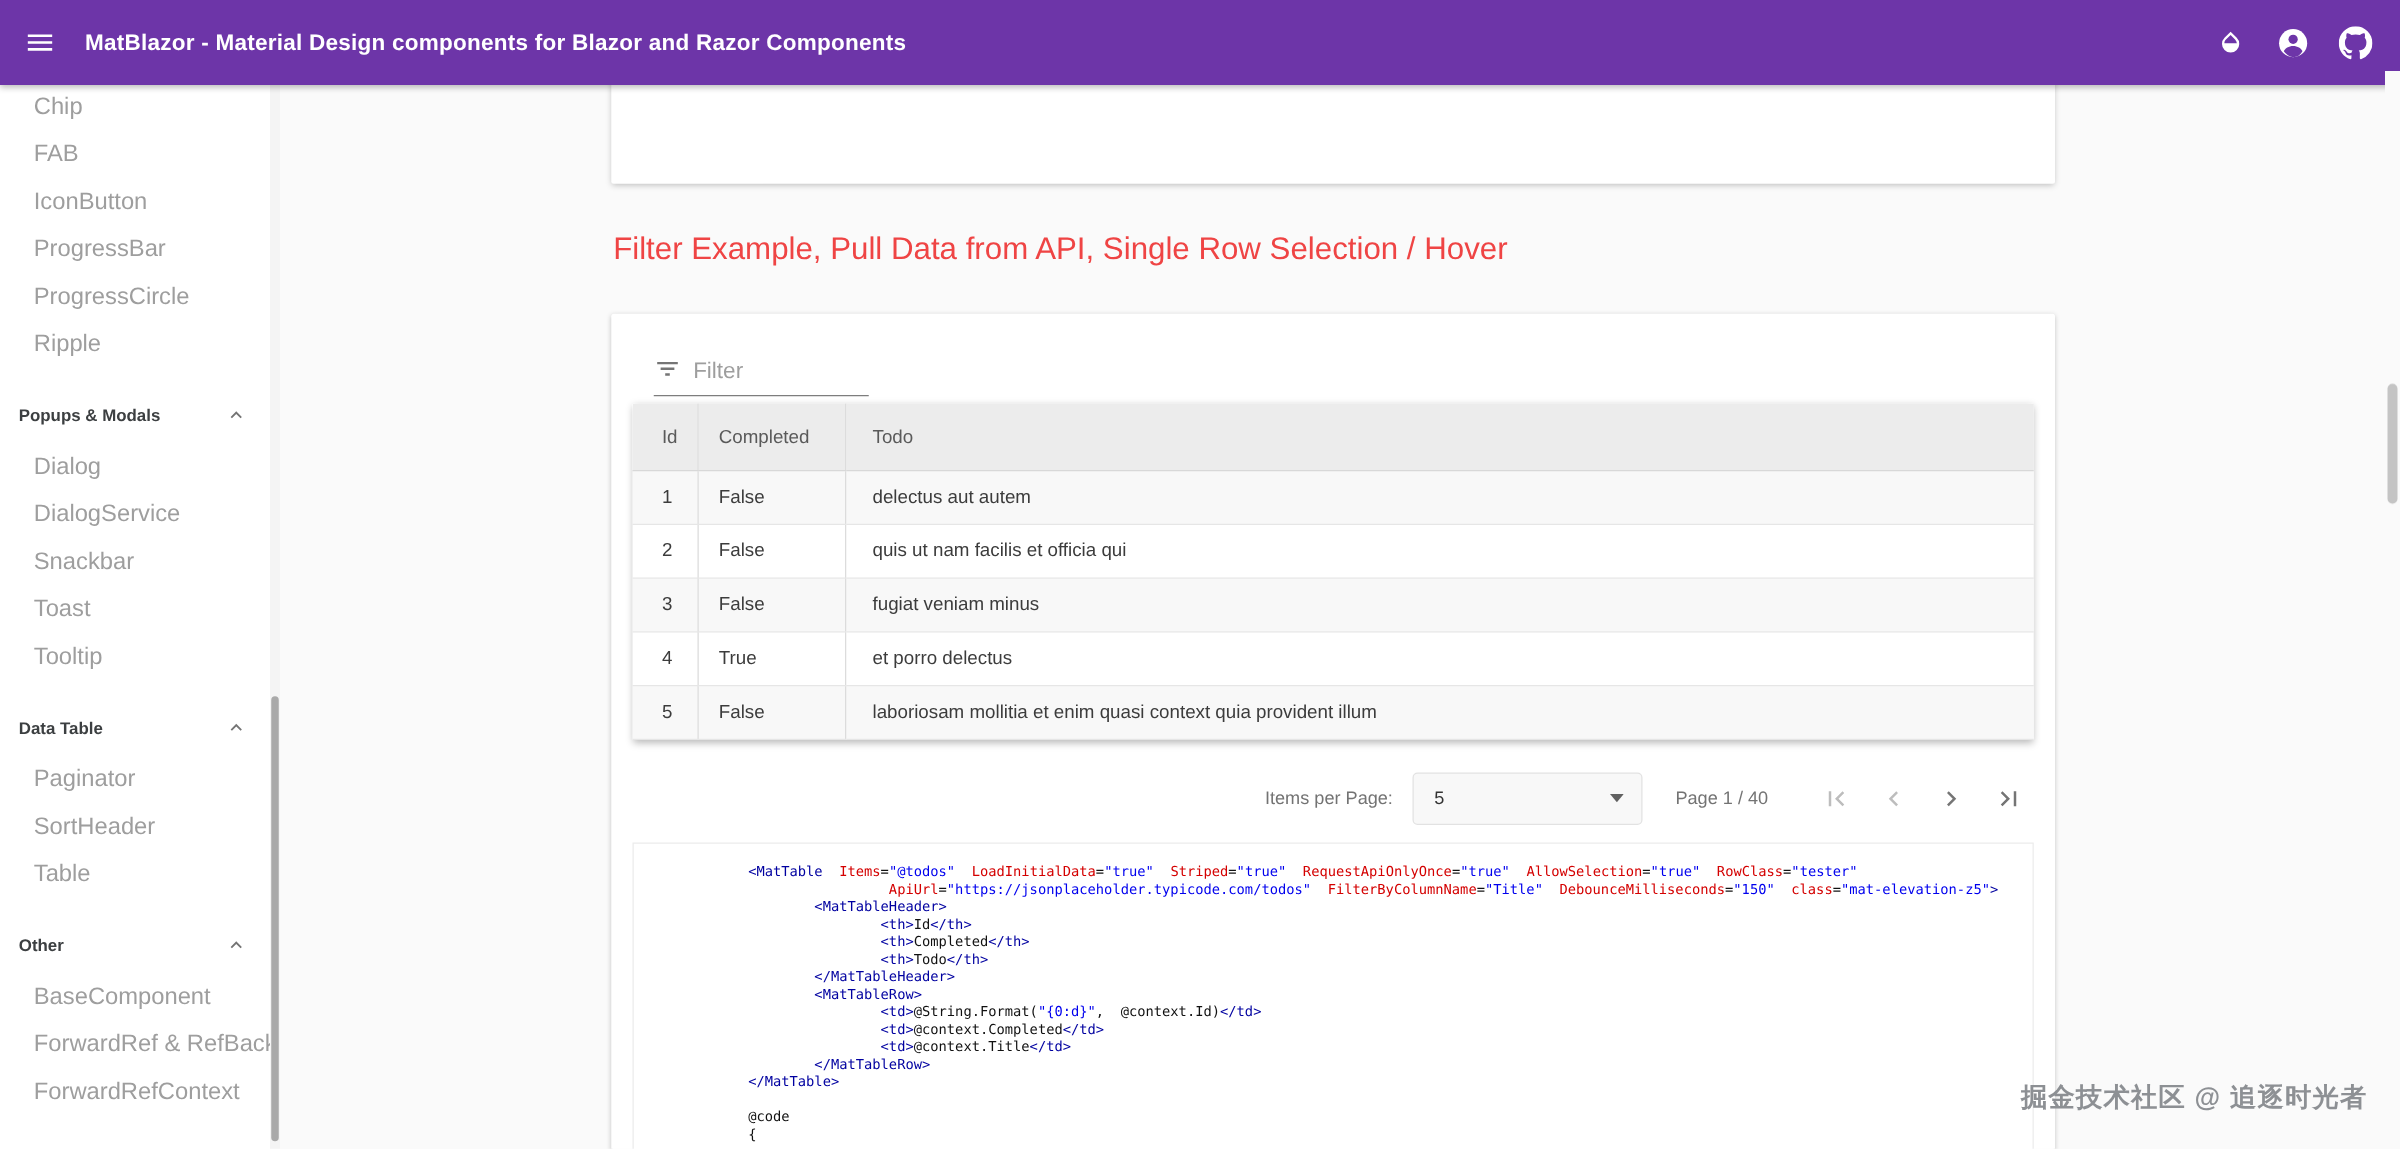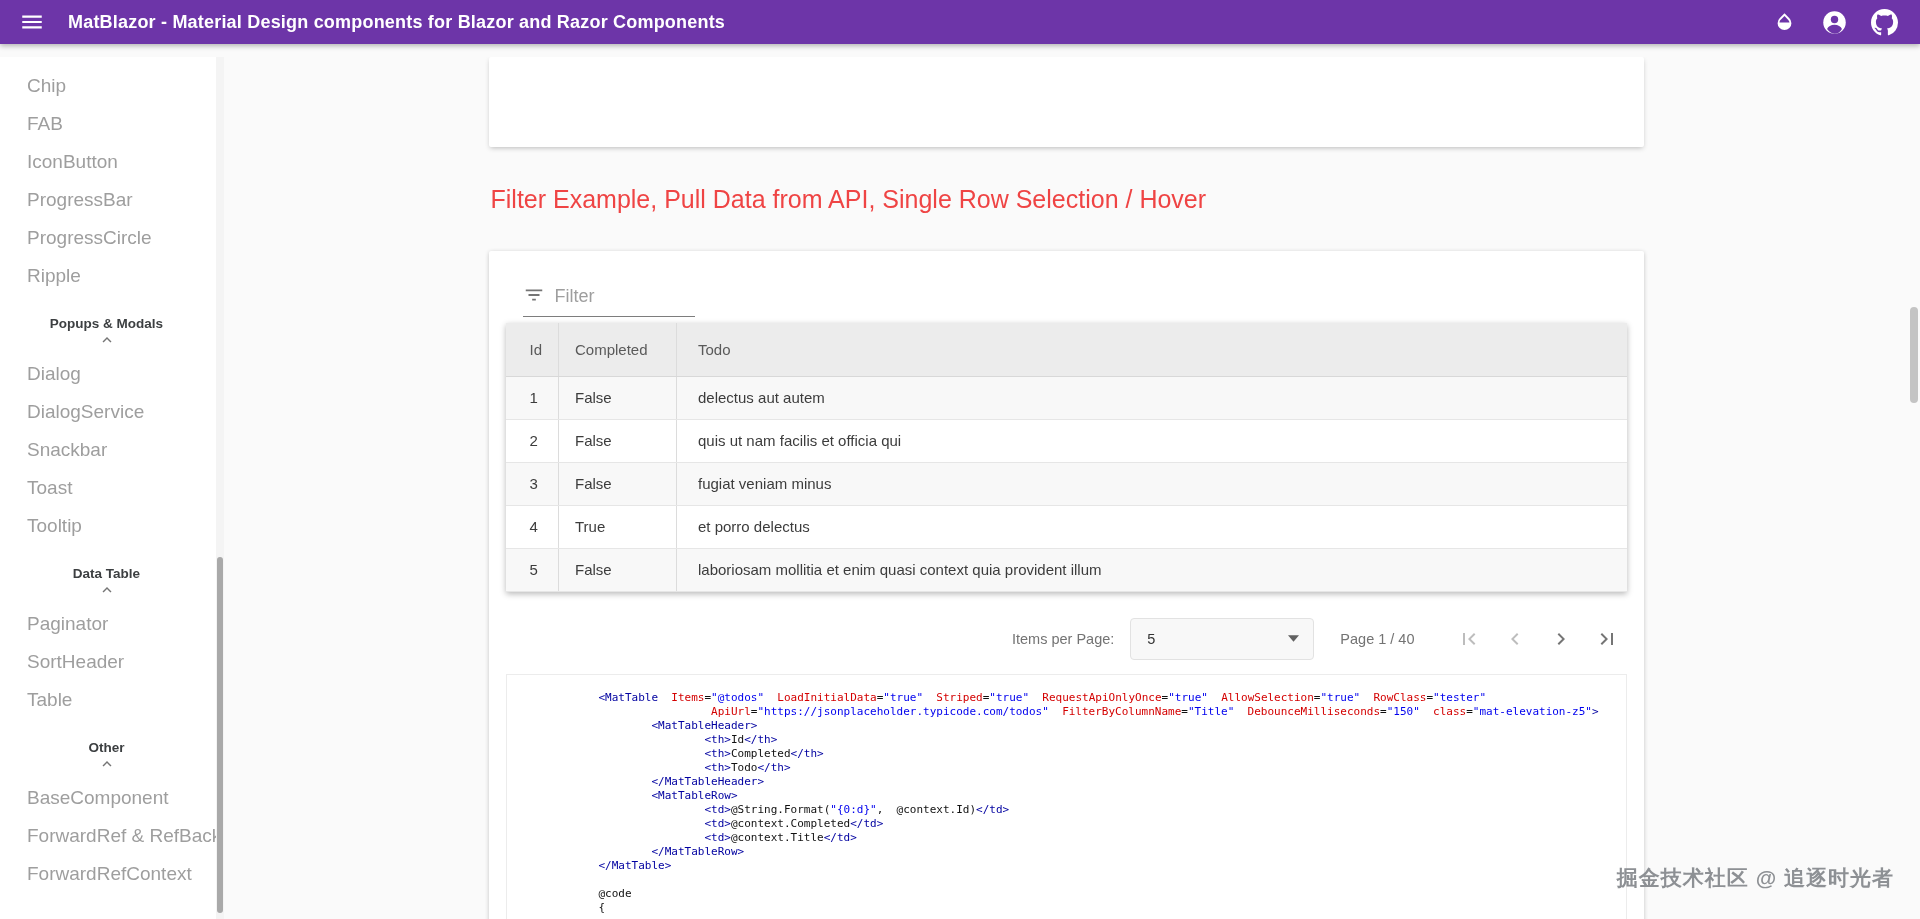--- a/index.html
+++ b/index.html
@@ -1,34 +1,34 @@
 <!DOCTYPE html>
 <html style="--app-bar: #6d35a8; --code-tag: #0000a0; --code-attr: #d40000; --code-string: #0000ee;"><head>
 <meta charset="utf-8">
 <style>
   * { margin:0; padding:0; box-sizing:border-box; }
   html,body { width:1920px; height:919px; overflow:hidden;
     font-family:"Liberation Sans", sans-serif; background:#fafafa; }
 
   
-  .appbar { position:fixed; top:0; left:0; right:0; height:44px; z-index:30;
+  .appbar { position:fixed; top:0; left:0; right:0; height:68px; z-index:30;
     background:var(--app-bar, #6d35a8); color:#fff; display:flex; align-items:center;
     padding:0 14px 0 10px; box-shadow:0 2px 5px rgba(0,0,0,.28); }
   .icon-btn { background:transparent; border:none; width:44px; height:44px; border-radius:50%;
     display:flex; align-items:center; justify-content:center; cursor:pointer; flex:0 0 auto; }
   .appbar-title { font-size:18px; font-weight:700; letter-spacing:.2px; margin-left:14px; white-space:nowrap; }
   .appbar-actions { margin-left:auto; display:flex; align-items:center; gap:6px; }
 
   
   .sidebar { position:fixed; top:57px; left:0; bottom:0; width:224px; background:#fff; z-index:20; }
   .sidebar-inner { padding:10px 0 0 0; overflow:hidden; height:100%; }
   .side-item { height:38px; line-height:38px; padding:0 8px 0 27px; font-size:19px; color:#9e9e9e;
     cursor:pointer; white-space:nowrap; overflow:hidden; }
-  .side-header { margin-top:14px; height:46px; display:flex; align-items:center; justify-content:center;
-    padding:0 26px 0 15px; font-size:13.5px; font-weight:600; color:#3c3f41; cursor:pointer;flex-direction:column; }
+  .side-header { margin-top:14px; height:46px; display:flex; align-items:center; justify-content:space-between;
+    padding:0 26px 0 15px; font-size:13.5px; font-weight:600; color:#3c3f41; cursor:pointer; }
   .side-header .chev { width:18px; height:18px; flex:0 0 auto; }
   .sidebar-scrollbar { position:absolute; top:0; right:0; width:8px; height:100%; background:#f4f4f4; }
   .sidebar-scrollbar .thumb { position:absolute; left:1px; width:6px; top:500px; height:356px;
     background:#a9a9a9; border-radius:3px; }
 
   
   .main { position:absolute; left:224px; right:12px; top:57px; bottom:0; overflow:hidden; }
   .content-col { width:1155px; margin:0 auto; position:relative; }
   .top-card { height:90px; background:#fff; border-radius:2px;
     box-shadow:0 2px 5px -1px rgba(0,0,0,.25); }

